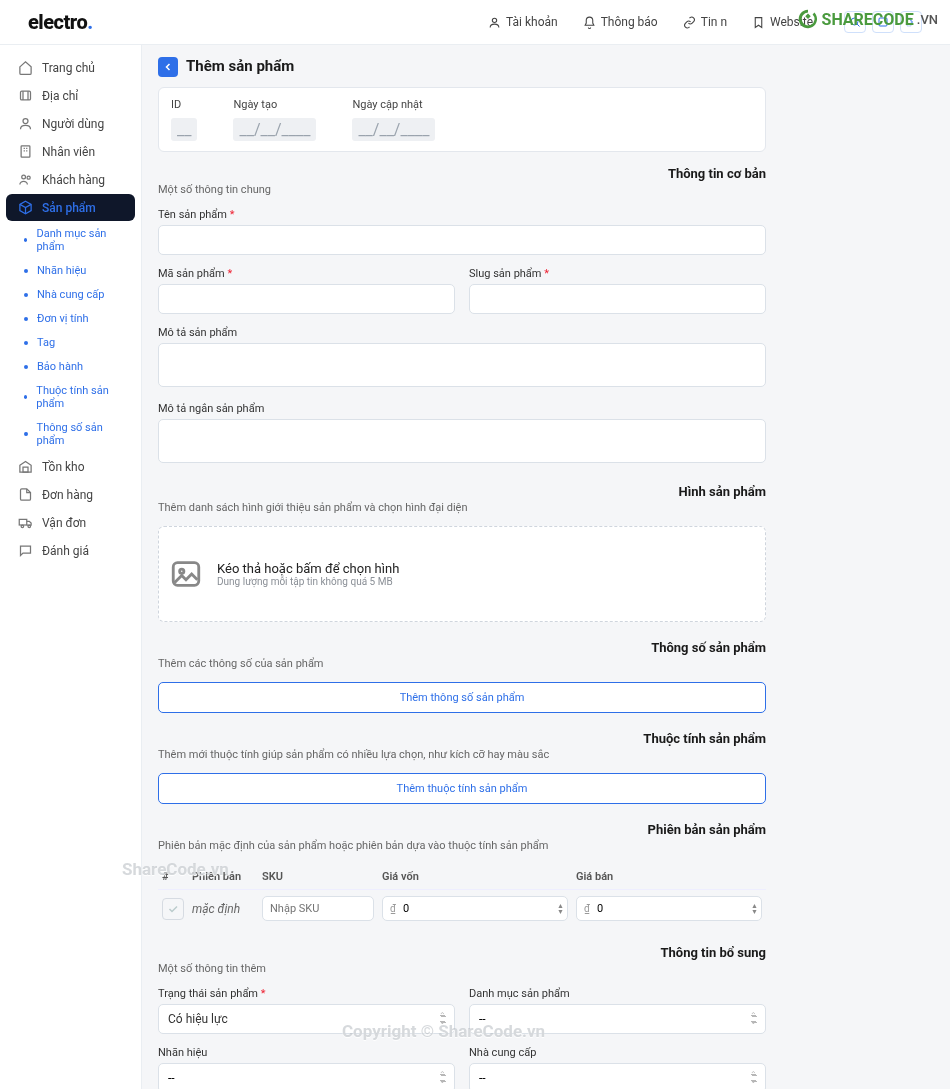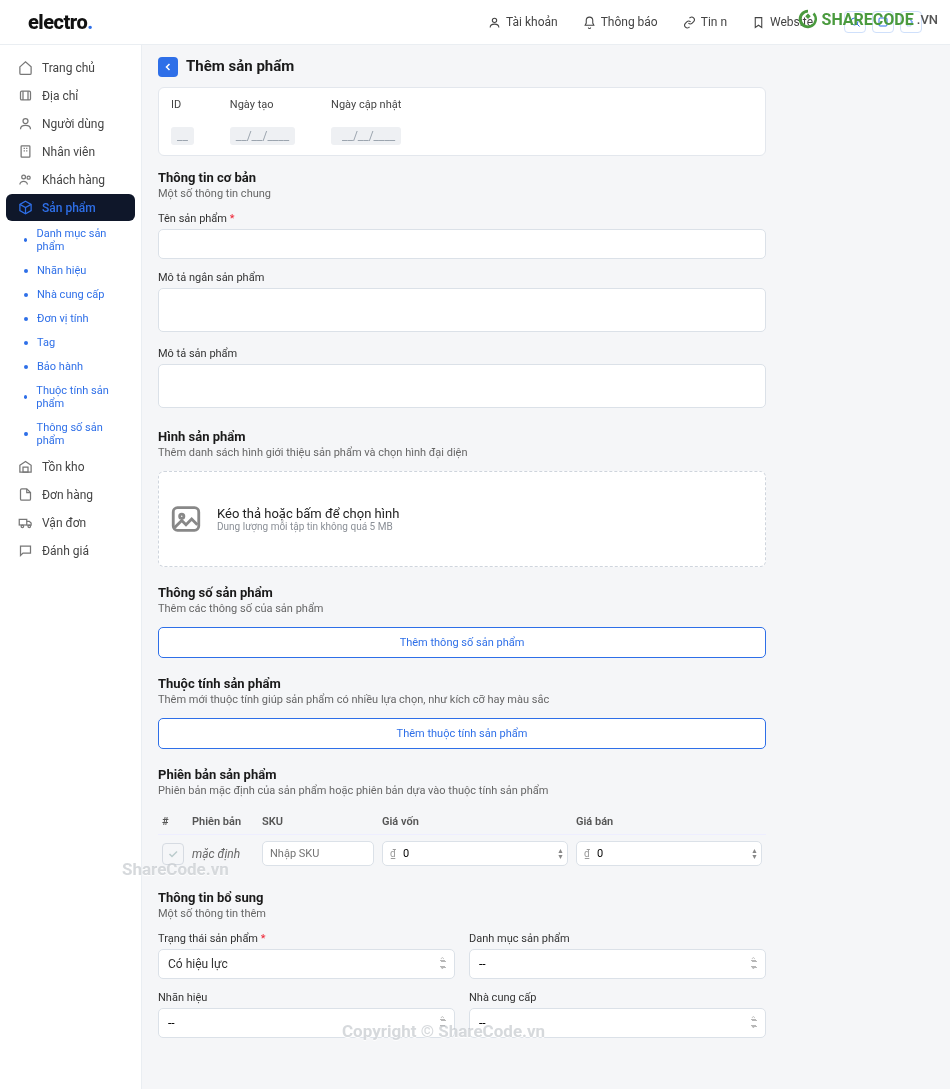--- a/index.html
+++ b/index.html
@@ -26,25 +26,25 @@
 .sb-item.active .sb-ic { color:#2e6fe8; }
 
 
 .main { flex:1; padding:12px 16px 20px; max-width:640px; }
 .page-title-row { display:flex; align-items:flex-start; gap:8px; margin-bottom:10px; }
 .back-btn { width:20px; height:20px; background:#2e6fe8; border-radius:4px; display:flex; align-items:center; justify-content:center; color:#fff; cursor:pointer; }
 .page-title { font-size:15px; font-weight:700; }
 
 .card { background:#fff; border:1px solid #e3e7ed; border-radius:6px; padding:10px 12px; margin-bottom:14px; }
 .meta-row { display:flex; gap:36px; font-size:11px; }
-.meta-col { display:flex; flex-direction:column; gap:16px; }
+.meta-col { display:flex; flex-direction:column; gap:7px; }
 .meta-label { color:#444; }
-.meta-val { background:#eef0f3; border-radius:3px; padding:2px 6px; color:#9aa3ad; font-size:12px; min-width:18px; text-align:right; }
-
-.sec-title { font-size:13px; font-weight:700; margin-bottom:2px; }
+.meta-val { background:#eef0f3; border-radius:3px; padding:2px 6px; color:#9aa3ad; font-size:16px; min-width:18px; text-align:right; }
+
+.sec-title { font-size:13px; font-weight:700; margin-bottom:2px;text-align:right; }
 .sec-desc { font-size:11px; color:#666; margin-bottom:12px; }
 .section { margin-bottom:18px; }
 
 .field { margin-bottom:12px; }
 .field-row { display:flex; gap:14px; }
 .field-row > .field { flex:1; }
 .lbl { font-size:11px; color:#333; display:block; margin-bottom:4px; }
 .req::after { content:" *"; color:#e23; }
 .inp, .txa, .sel { width:100%; border:1px solid #dbe1e8; border-radius:5px; padding:7px 9px; font-size:12px; background:#fff; }
 .txa { height:44px; resize:none; }
@@ -314,26 +314,36 @@
         </div>
       </div>
 
       <div class="section">
         <div class="sec-title">Thông tin cơ bản</div>
         <div class="sec-desc">Một số thông tin chung</div>
         <div class="field">
           <label class="lbl req">Tên sản phẩm</label>
           <input class="inp" style="">
         </div>
+        <div class="field-row">
+          <div class="field">
+            <label class="lbl req">Mã sản phẩm</label>
+            <input class="inp" style="">
+          </div>
+          <div class="field">
+            <label class="lbl req">Slug sản phẩm</label>
+            <input class="inp" style="">
+          </div>
+        </div>
+        <div class="field">
+          <label class="lbl">Mô tả sản phẩm</label>
+          <textarea class="txa" style=""></textarea>
+        </div>
         <div class="field">
           <label class="lbl">Mô tả ngắn sản phẩm</label>
-          <textarea class="txa" style=""></textarea>
-        </div>
-        <div class="field">
-          <label class="lbl">Mô tả sản phẩm</label>
           <textarea class="txa" style=""></textarea>
         </div>
       </div>
 
       <div class="section">
         <div class="sec-title">Hình sản phẩm</div>
         <div class="sec-desc">Thêm danh sách hình giới thiệu sản phẩm và chọn hình đại diện</div>
         <div class="dropzone">
           <span class="dz-ic">
             <svg width="34" height="34" viewBox="0 0 24 24" fill="none" stroke="currentColor" stroke-width="2">

